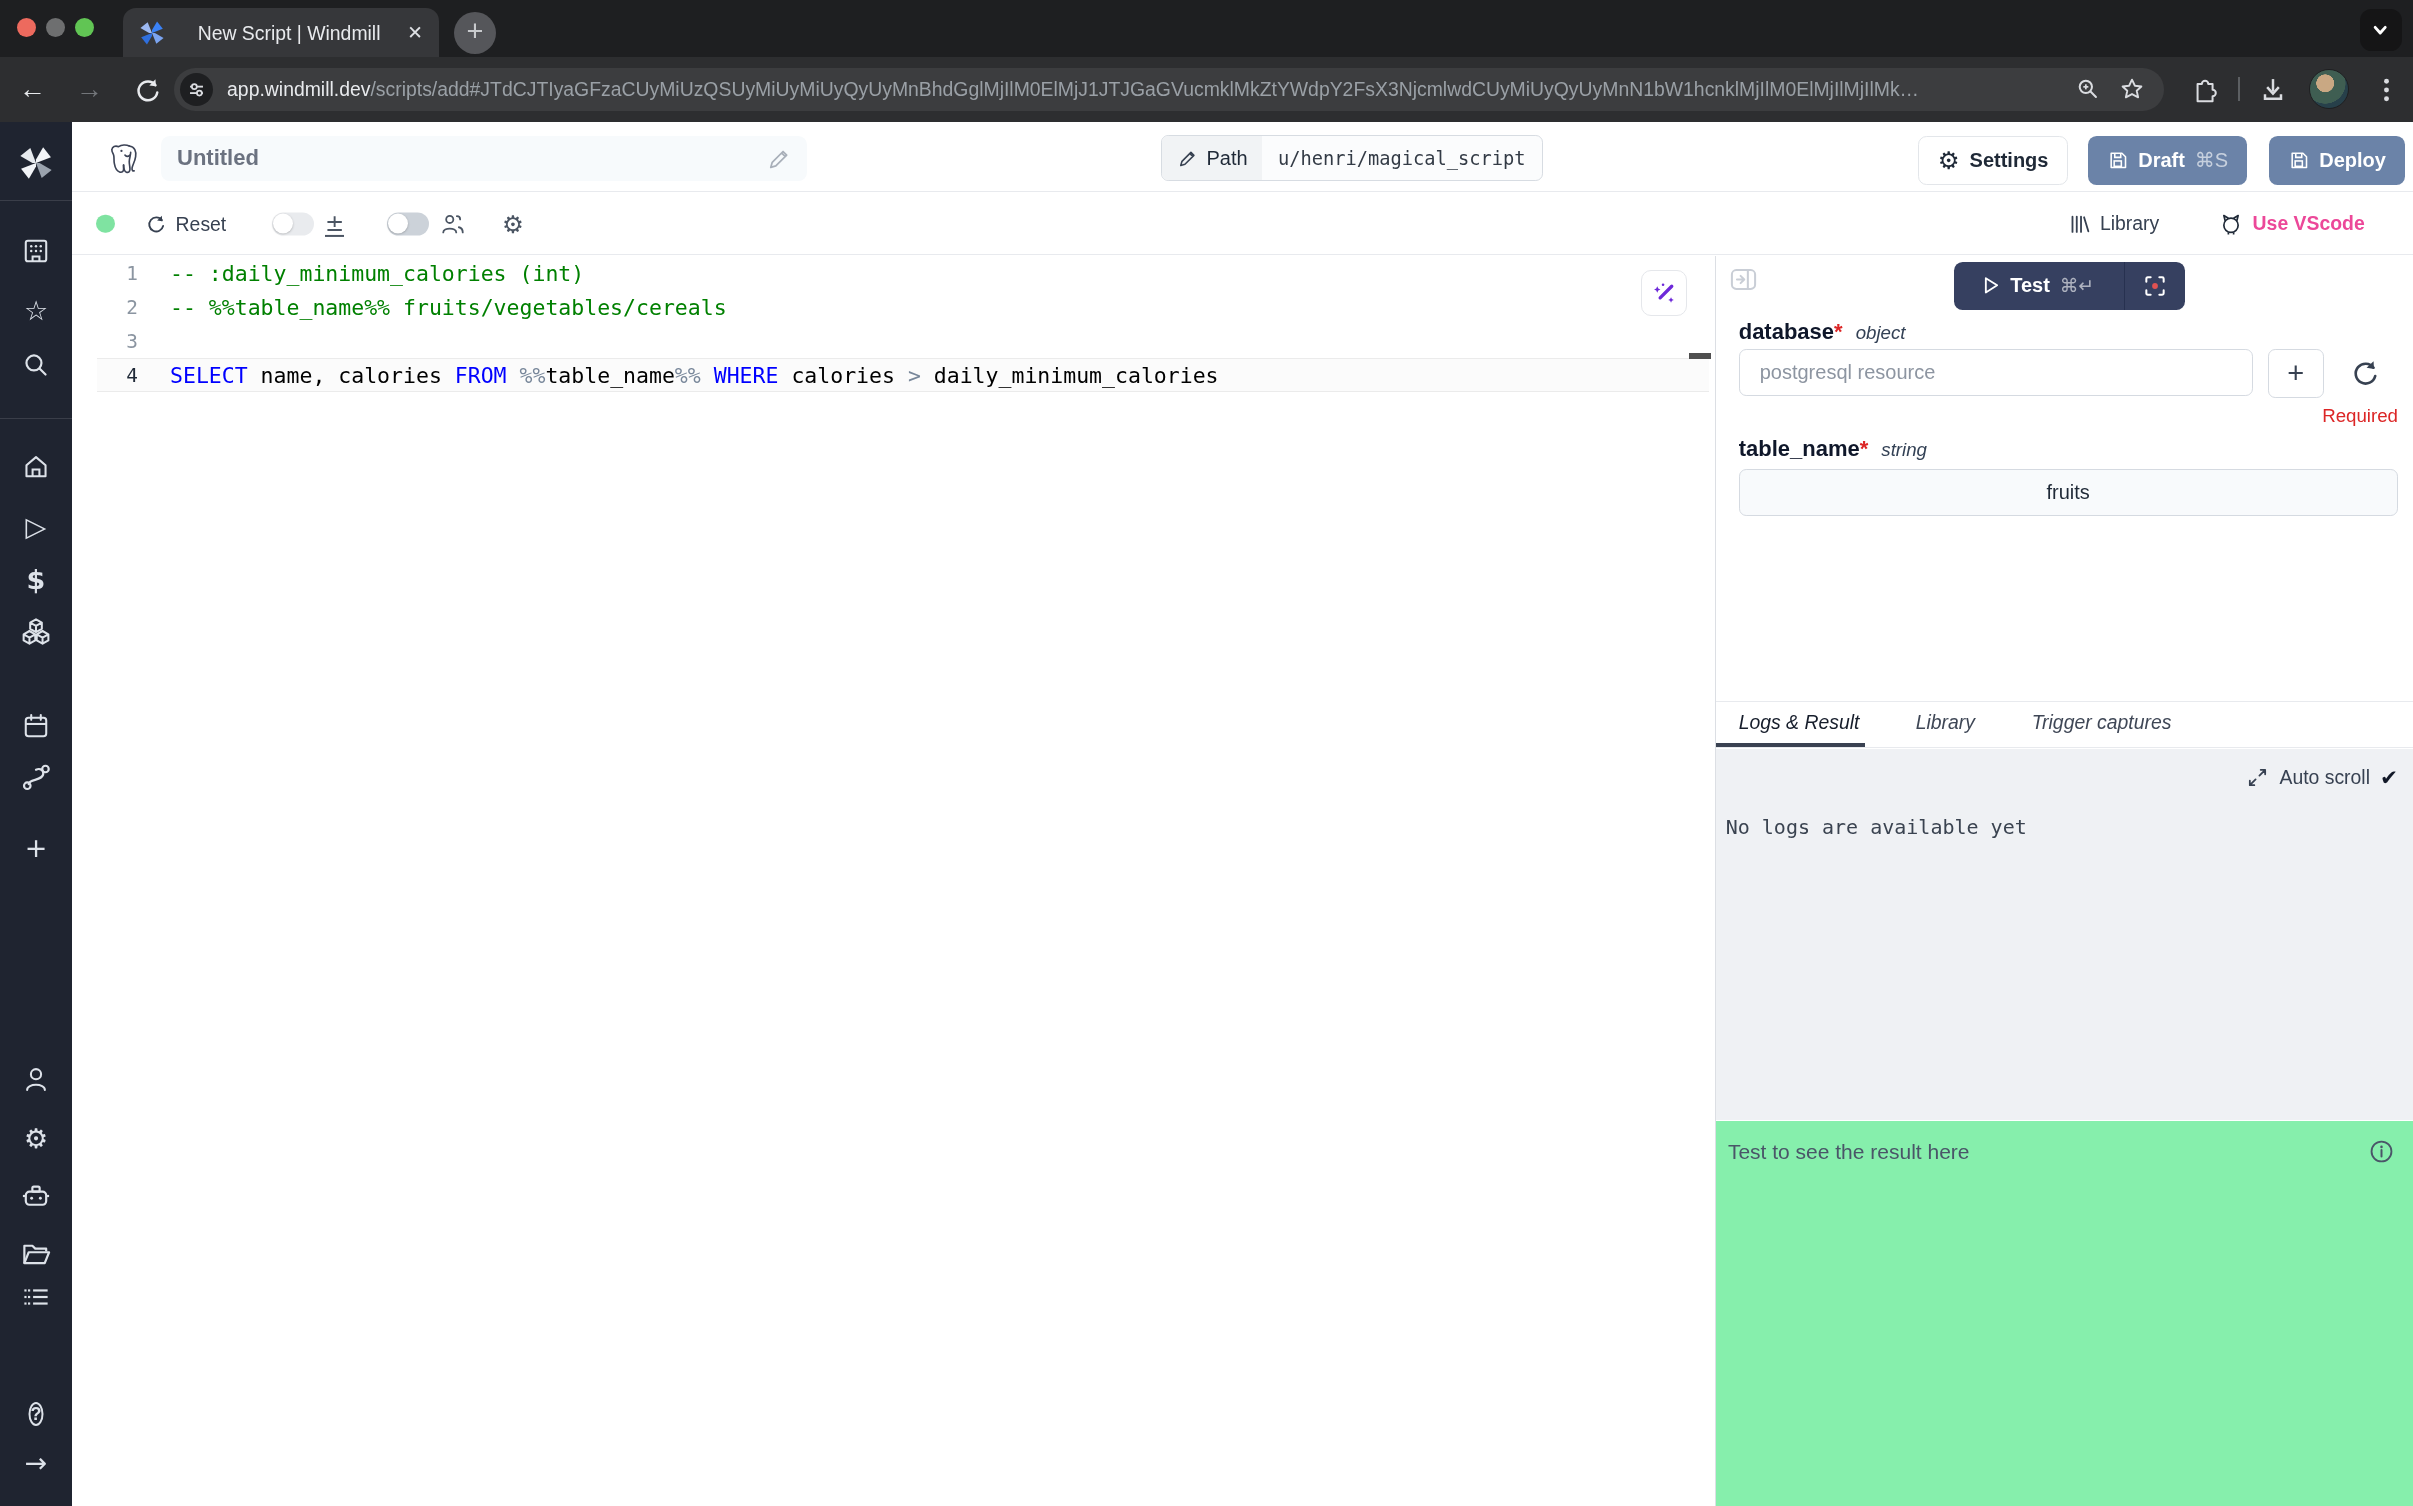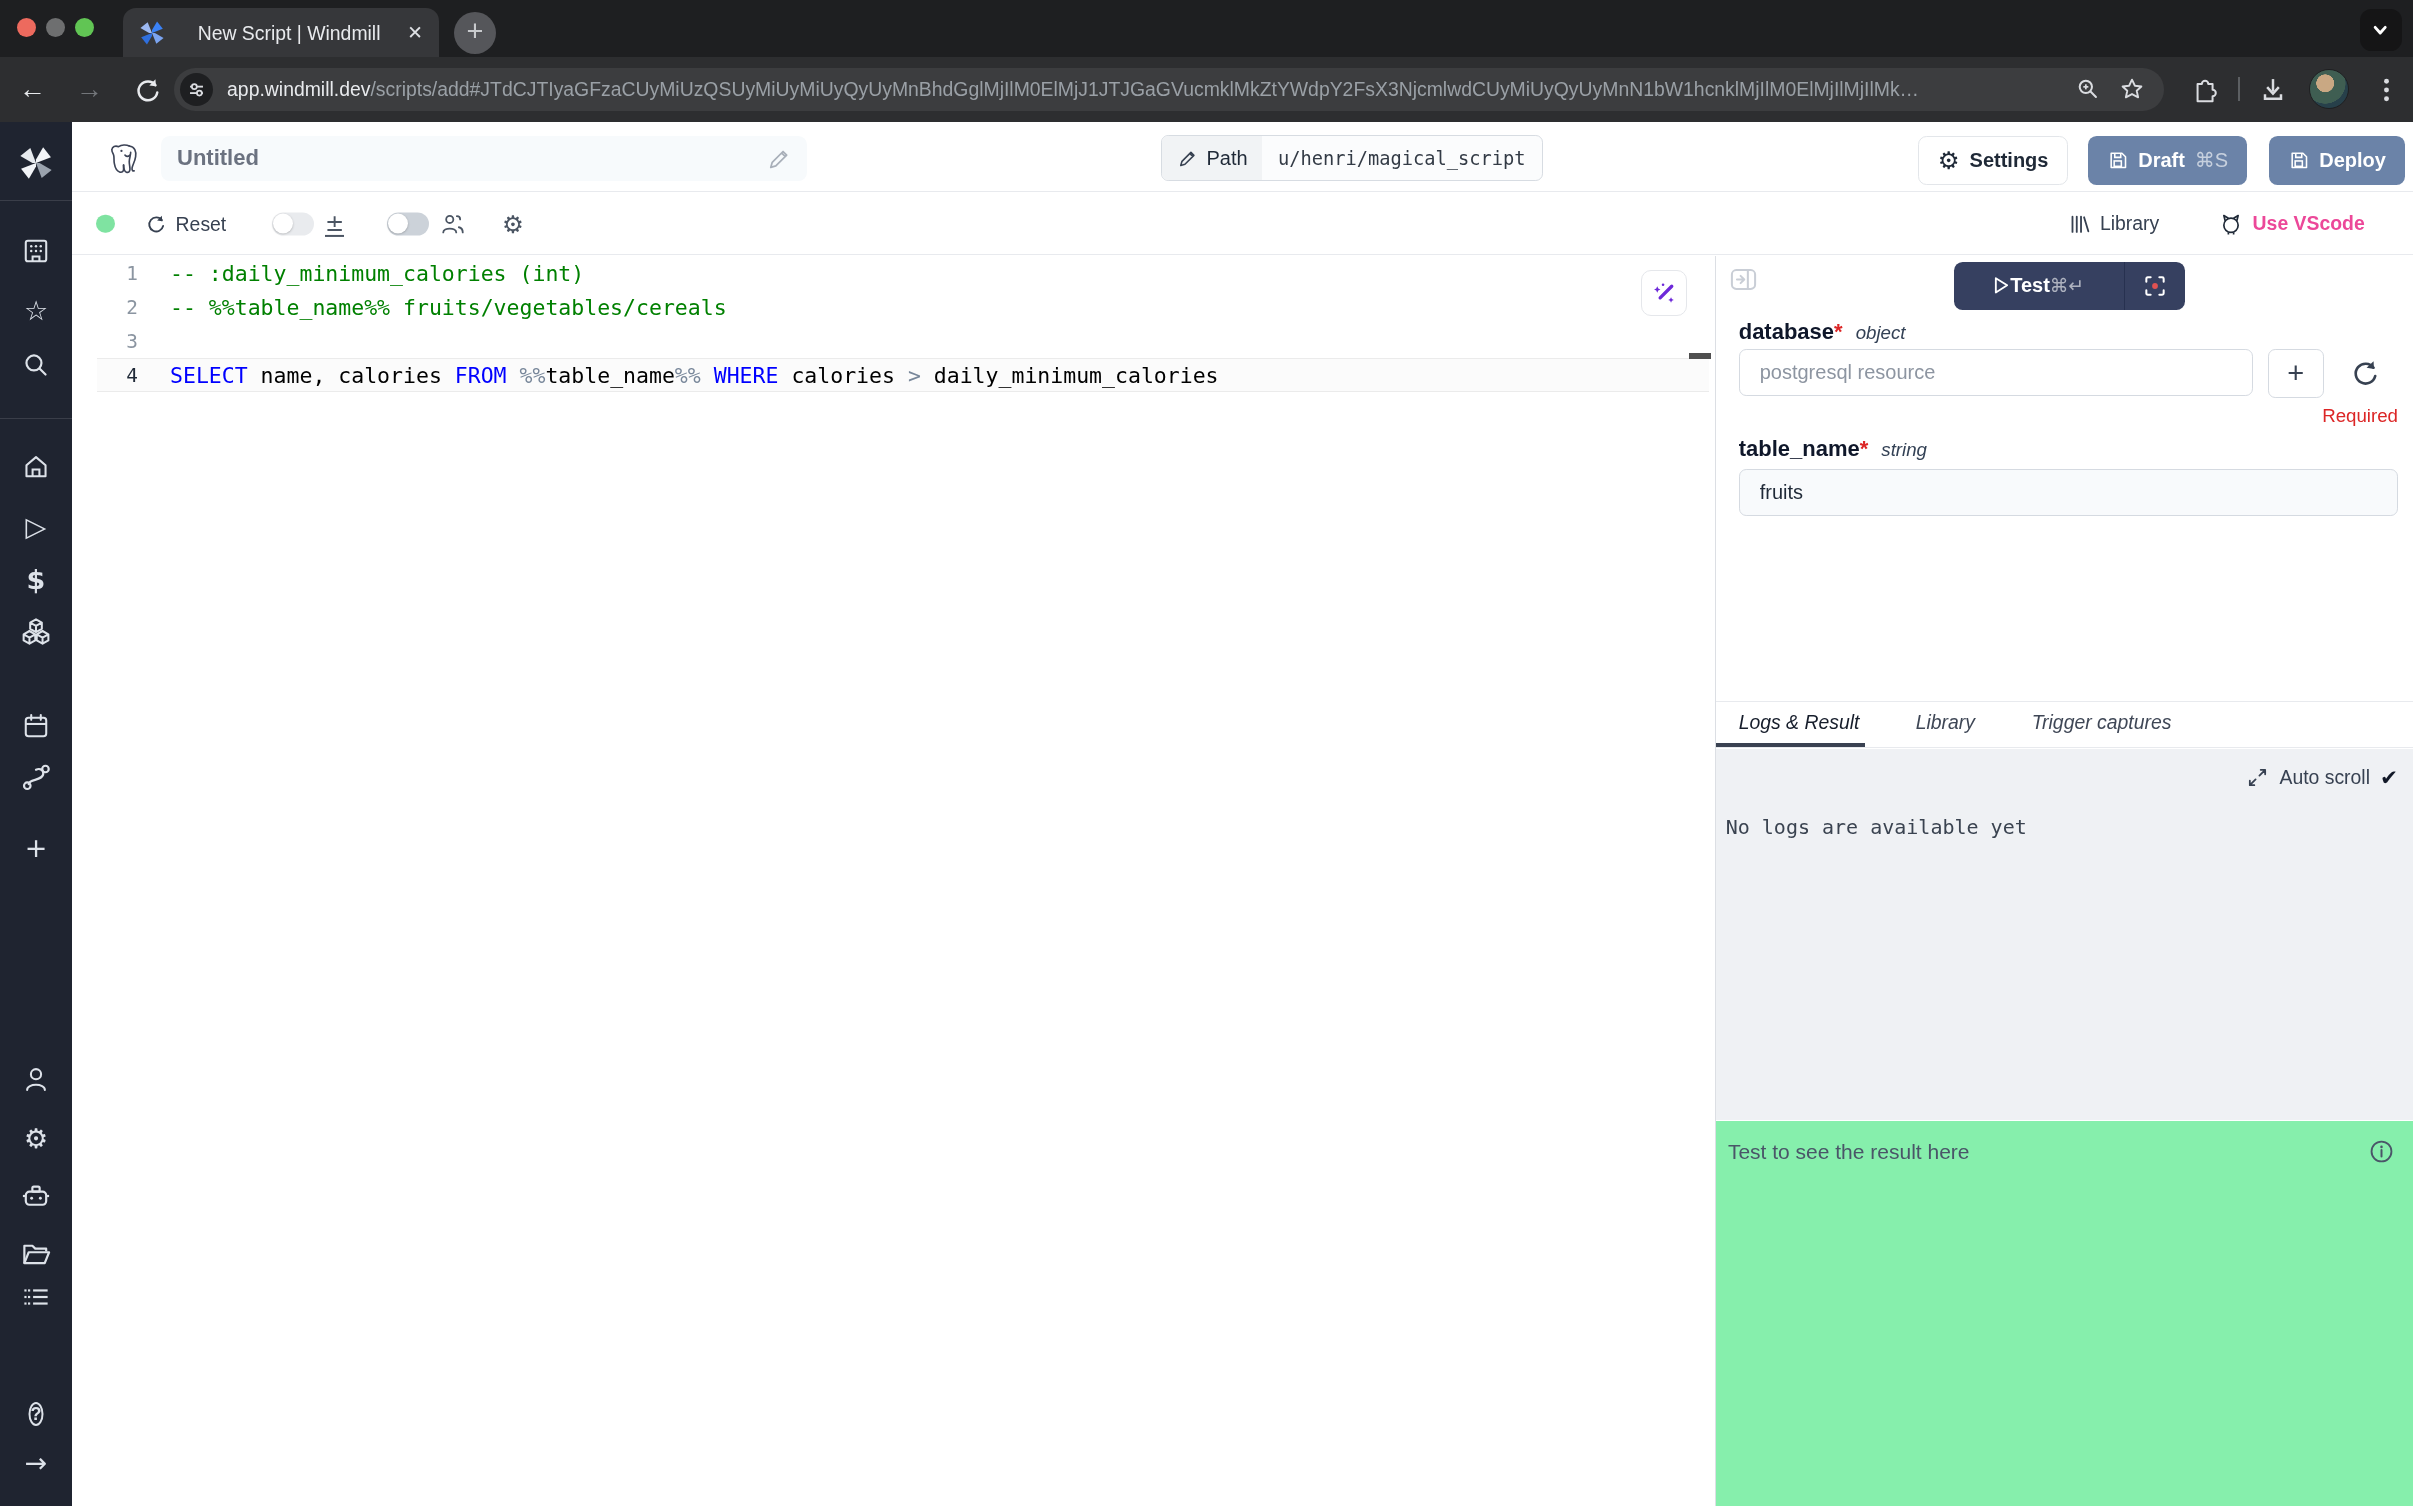--- a/index.html
+++ b/index.html
@@ -88,21 +88,21 @@
   .wandbtn { position:absolute; left:1569px; top:14.4px; width:46px; height:46px; background:#fff;
     border:1.4px solid #e5e7eb; border-radius:10px; display:flex; align-items:center; justify-content:center; }
   .rulermark { position:absolute; right:4.3px; top:97px; width:21.5px; height:5.7px; background:#4f4f4f; }
   .vsplit { width:0.7px; background:#dcdfe4; flex:none; }
 
   
   .rightpanel { position:relative; flex:1; background:#fff; }
   .collapseic { position:absolute; left:13.6px; top:9.3px; }
   .testgroup { position:absolute; left:238px; top:5.7px; width:231px; height:48px; border-radius:8.6px;
     background:#364060; display:flex; color:#fff; overflow:hidden; }
-  .testmain { width:170px; display:flex; align-items:center; justify-content:center; gap:0; }
+  .testmain { width:170px; display:flex; align-items:center; justify-content:center; gap:10px; }
   .testmain .tlab { font-size:20px; font-weight:700; }
   .testmain .tkbd { font-size:18.7px; color:rgba(255,255,255,.6); }
   .testsep { width:1.4px; background:#273150; }
   .testcap { flex:1; display:flex; align-items:center; justify-content:center; }
   .flabelrow { position:absolute; left:23px; display:flex; align-items:baseline; gap:13px; }
   .fname { font-size:22px; font-weight:700; color:#0f172a; }
   .fstar { color:#dc2626; font-weight:700; font-size:22px; }
   .ftype { font-size:18.7px; font-style:italic; color:#334155; }
   .pinput { position:absolute; height:47px; border:1.4px solid #d5dae1; border-radius:7.2px; font-size:20px;
     padding:0 20px; color:#1f2937; outline:none; background:#fff; font-family:"Liberation Sans",sans-serif; }
@@ -508,21 +508,21 @@
                 <path d="M31 13 A12 12 0 1 0 33 23" stroke="#374151" stroke-width="3.2" fill="none" stroke-linecap="round"></path>
                 <path d="M31 5 L31.5 14.5 L22.5 13 Z" fill="#374151"></path>
               </svg>
           </span>
           <div class="required">Required</div>
 
           <div class="flabelrow" style="top:180px">
             <span><span class="fname">table_name</span><span class="fstar">*</span></span>
             <span class="ftype">string</span>
           </div>
-          <input class="pinput" style="left: 23px; top: 213px; right: 16px; width: 659px; background: rgb(248, 250, 252);" value="fruits">
+          <input class="pinput" style="left: 23px; top: 213px; right: 16px; width: 659px; background: rgb(248, 250, 252); text-align: center;" value="fruits">
 
           <div class="hdiv"></div>
 
           <div class="tabsrow">
             <span class="ptab active" style="left:23px">Logs &amp; Result</span>
             <span class="ptab" style="left:200px">Library</span>
             <span class="ptab" style="left:316px">Trigger captures</span>
             <span class="tabuline"></span>
           </div>
 

